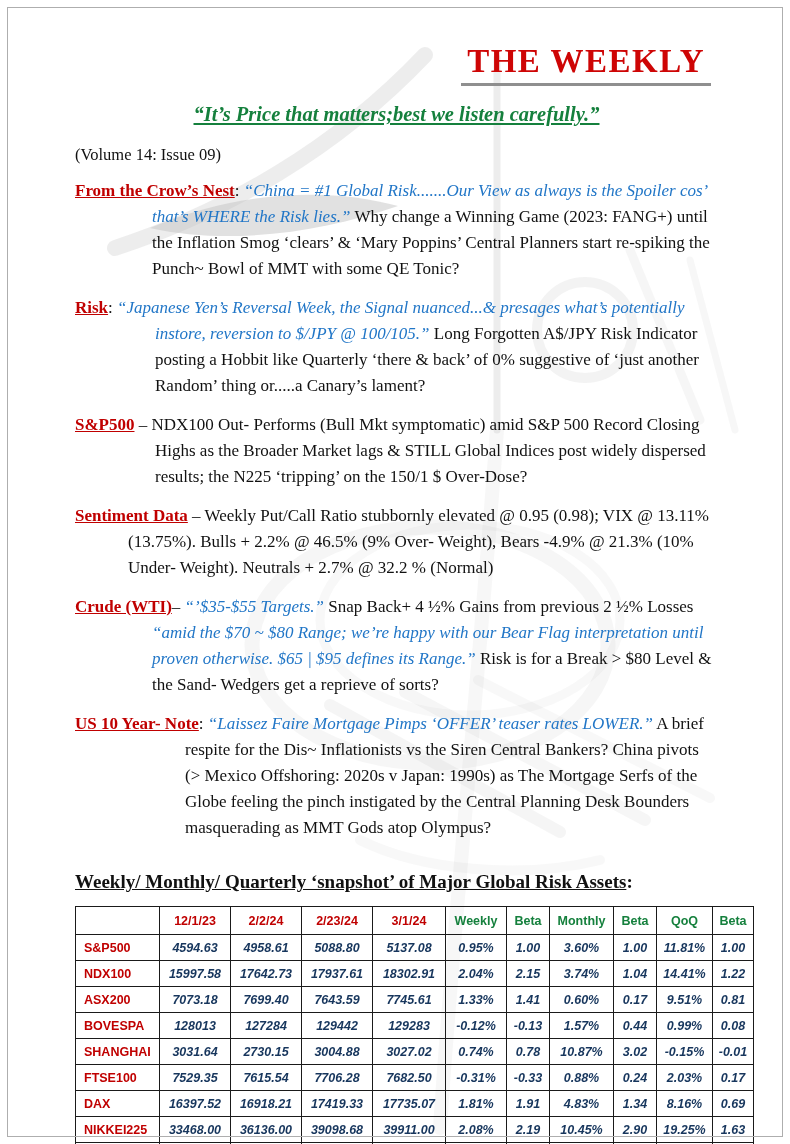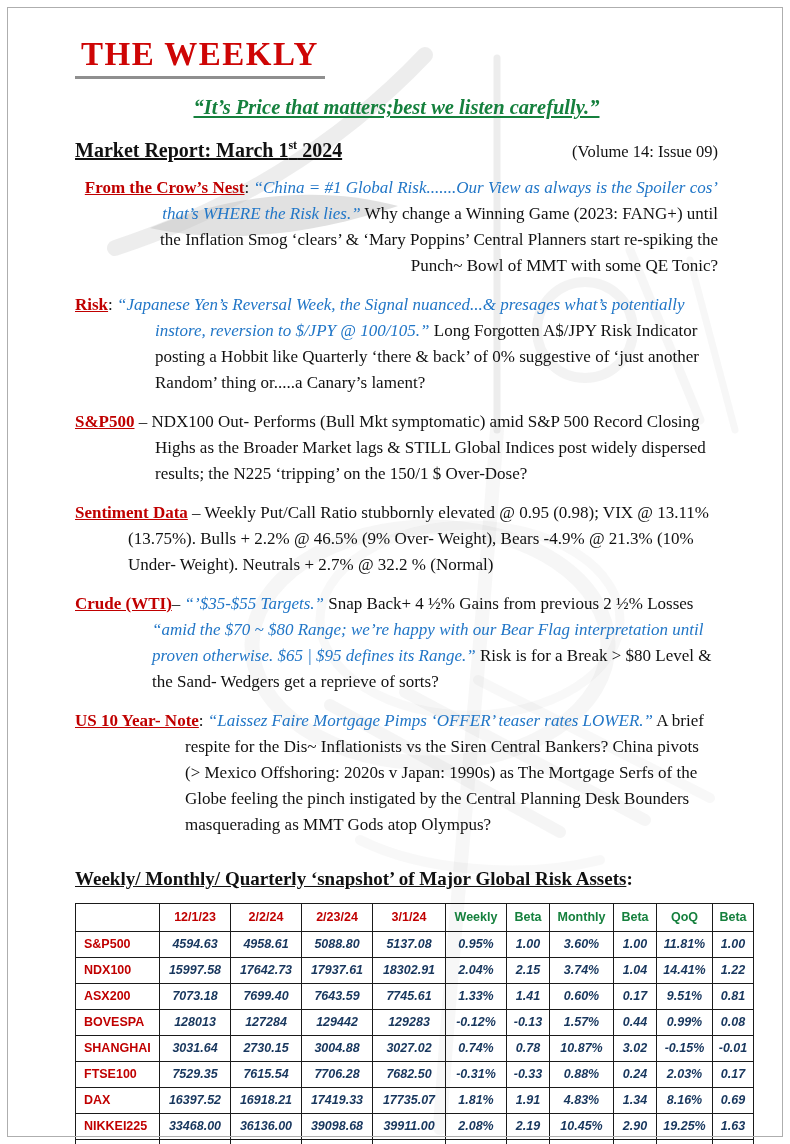--- a/index.html
+++ b/index.html
@@ -2,33 +2,33 @@
 <html><head>
 <meta charset="utf-8">
 <style>
   html,body{margin:0;padding:0;background:#ffffff;}
   .page{position:relative;width:790px;height:1144px;background:#ffffff;overflow:hidden;
         font-family:"Liberation Serif",serif;color:#111111;}
   .page-frame{position:absolute;top:7px;left:7px;right:7px;bottom:7px;border:1.5px solid #aeaeae;z-index:2;pointer-events:none;}
   .watermark{position:absolute;top:0;left:0;width:790px;height:1144px;z-index:0;}
   .content{position:relative;z-index:1;padding:36px 72px 0 75px;}
 
-  .title-wrap{text-align:left;margin:0;}
+  .title-wrap{text-align:right;margin:7px;}
   .page-title{display:inline-block;color:#ce0505;font-weight:bold;font-size:33px;letter-spacing:1.5px;
               border-bottom:3.5px solid #8f8f8f;padding:0 6px 3px 6px;font-family:"Liberation Serif",serif;}
   .subtitle-wrap{text-align:center;margin-top:17px;}
   .page-subtitle{display:inline-block;color:#15803d;font-style:italic;font-weight:bold;font-size:20.5px;
                  text-decoration:underline;}
   .report-row{display:flex;justify-content:space-between;align-items:baseline;margin-top:19px;}
   .report-title{font-weight:bold;font-size:20px;text-decoration:underline;}
   .report-title sup{font-size:12px;}
   .volume-label{font-size:16.5px;}
 
   p.sec{margin:13px 0 0 0;font-size:17px;line-height:26px;}
-  .sec-0{padding-left:77px;text-indent:-77px;text-align:right;}
+  .sec-0{padding-left:77px;text-indent:-77px;}
   .sec-1{padding-left:80px;text-indent:-80px;}
   .sec-2{padding-left:80px;text-indent:-80px;}
   .sec-3{padding-left:53px;text-indent:-53px;}
   .sec-4{padding-left:77px;text-indent:-77px;}
   .sec-5{padding-left:110px;text-indent:-110px;}
   .h-red{color:#c00000;font-weight:bold;text-decoration:underline;text-decoration-color:#c00000;}
   .q-blue{color:#2176c7;font-style:italic;}
 
   .table-title-row{margin-top:30px;font-size:19px;font-weight:bold;}
   .table-title{text-decoration:underline;}
@@ -70,21 +70,20 @@
 
     <div class="title-wrap">
       <span class="page-title">THE WEEKLY</span>
     </div>
 
     <div class="subtitle-wrap">
       <span class="page-subtitle">“It’s Price that matters;best we listen carefully.”</span>
     </div>
 
     <div class="report-row">
-      <span class="report-title"><span>Market Report: March 1</span><sup>st</sup><span> 2024</span></span>
       <span class="volume-label">(Volume 14: Issue 09)</span>
     </div>
 
     <p class="sec sec-0"><span class="h-red">From the Crow’s Nest</span><span>: </span><span class="q-blue">“China = #1 Global Risk.......Our View as always is the Spoiler cos’ that’s WHERE the Risk lies.”</span><span>  Why change a Winning Game (2023: FANG+) until the Inflation Smog ‘clears’ &amp; ‘Mary Poppins’ Central Planners start re-spiking the Punch~ Bowl of MMT with some QE Tonic?</span></p>
 
     <p class="sec sec-1"><span class="h-red">Risk</span><span>: </span><span class="q-blue">“Japanese Yen’s Reversal Week, the Signal nuanced...&amp; presages what’s potentially instore, reversion to $/JPY @ 100/105.”</span><span>  Long Forgotten A$/JPY Risk Indicator posting a Hobbit like Quarterly ‘there &amp; back’ of 0% suggestive of ‘just another Random’ thing or.....a Canary’s lament?</span></p>
 
     <p class="sec sec-2"><span class="h-red">S&amp;P500</span><span> – </span><span>NDX100 Out- Performs (Bull Mkt symptomatic) amid S&amp;P 500 Record Closing Highs as the Broader Market lags &amp; STILL Global Indices post widely dispersed results; the N225 ‘tripping’ on the 150/1 $ Over-Dose?</span></p>
 
     <p class="sec sec-3"><span class="h-red">Sentiment Data</span><span> – </span><span>Weekly Put/Call Ratio stubbornly elevated @ 0.95 (0.98); VIX @ 13.11% (13.75%). Bulls + 2.2% @ 46.5% (9% Over- Weight), Bears -4.9% @ 21.3% (10% Under- Weight). Neutrals + 2.7% @ 32.2 % (Normal)</span></p>

